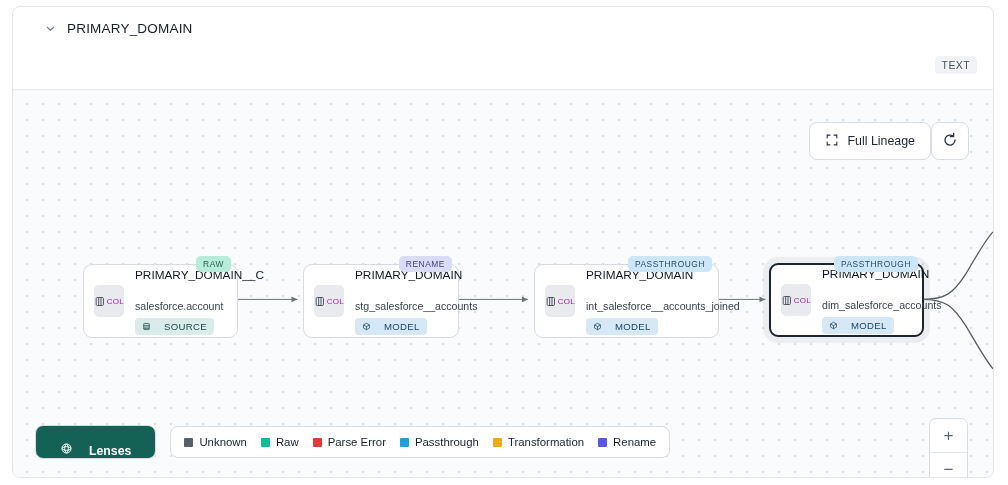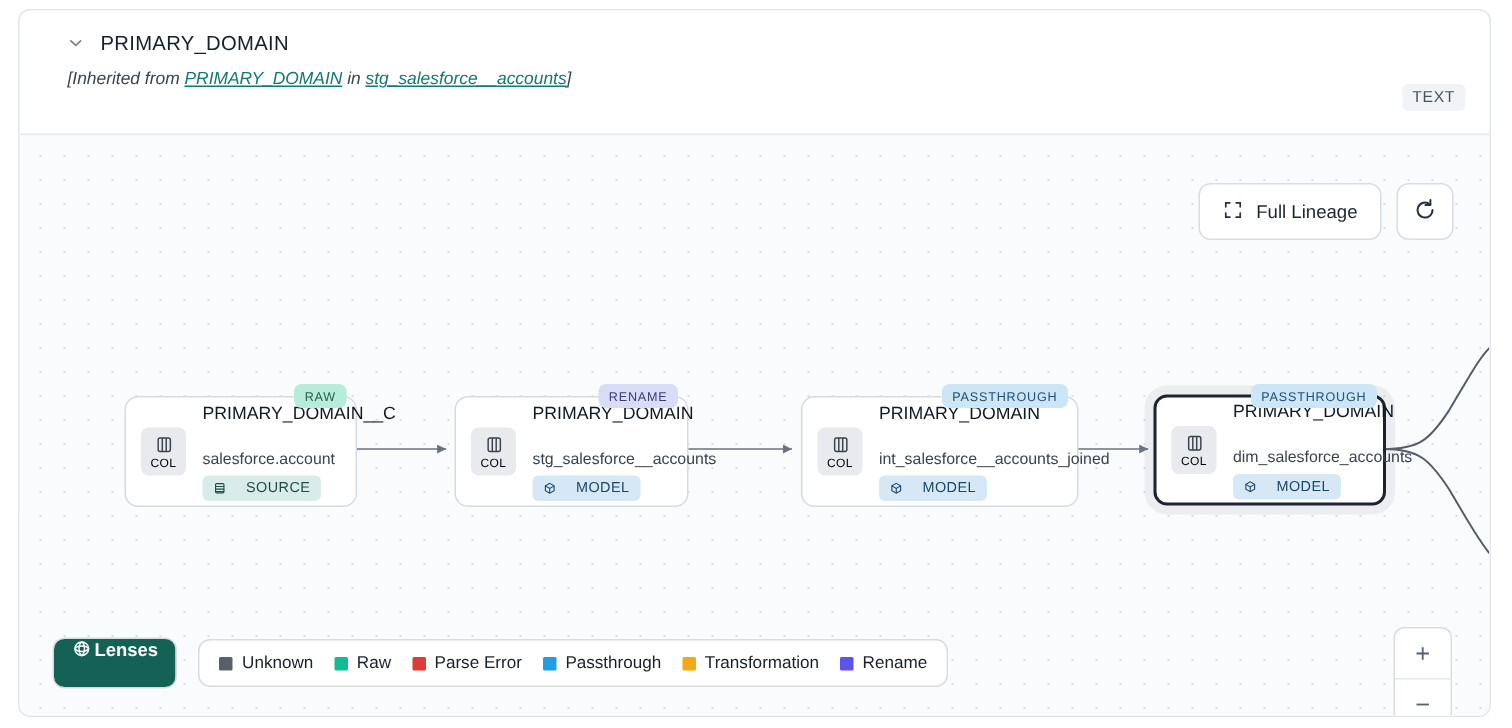--- a/index.html
+++ b/index.html
@@ -124,25 +124,25 @@
     height: 100%;
     padding: 0 10px;
     gap: 11px;
   }
   .col-chip {
     flex: 0 0 auto;
     width: 30px; height: 32px;
     background: #e8eaee;
     border-radius: 5px;
     display: flex;
-    flex-direction: column;
+    flex-direction: row;
     align-items: center;
     justify-content: center;
     gap: 1px;
-    color: #000000;
+    color: #a21caf;
   }
   .col-chip .lbl { font-size: 8px; letter-spacing: .3px; }
   .node-body { min-width:0; }
   .node-title {
     font-size: 11.8px;
     color: #101822;
     white-space: nowrap;
     margin-bottom: 18px;
   }
   .node-sub {
@@ -174,21 +174,21 @@
     white-space: nowrap;
   }
   .tag.raw         { background:#b6ecd9; color:#2b5f4e; }
   .tag.rename      { background:#d9dcf7; color:#3c3f78; }
   .tag.passthrough { background:#cce6f8; color:#24506e; }
 
   
   .top-controls {
     position: absolute;
     right: 24px; top: 32px;
-    display: flex; gap: 10px;
+    display: flex; 
   }
   .btn {
     display: flex; align-items: center; gap: 8px;
     height: 38px;
     padding: 0 15px;
     background: #ffffff;
     border: 1px solid #d9dde3;
     border-radius: 8px;
     font-size: 12.4px;
     color: #1b2531;
@@ -222,22 +222,22 @@
   }
   .seg {
     display: flex;
     border: 1px solid #d8dce2;
     border-radius: 8px;
     overflow: hidden;
     background: #ffffff;
     height: 32px;
   }
   .seg-item {
-    display: flex; align-items: flex-start; gap: 2px;
-    padding: 0 12px;
+    display: flex; align-items: flex-end; gap: 16px;
+    padding: 0 24px;
     font-size: 12.3px;
     color: #1b2531;
     cursor: pointer;
   }
   .seg-item.active {
     background: #146156;
     color: #ffffff;
     font-weight: bold;
   }
   .seg-item + .seg-item { border-left: 1px solid #d8dce2; }
@@ -267,21 +267,20 @@
           <svg width="13" height="13" viewBox="0 0 16 16" fill="none" stroke="#7a8290" stroke-width="1.4">
             <path d="M4 6.5 L8 10.2 L12 6.5" stroke-linecap="round" stroke-linejoin="round"></path>
           </svg>
         </span>
         <span class="hdr-title">PRIMARY_DOMAIN</span>
       </div>
 
       <div class="type-pill">TEXT</div>
 
 
-      <div class="inherit"><span>[Inherited from </span><a href="#">PRIMARY_DOMAIN</a><span> in </span><a href="#">stg_salesforce__accounts</a><span>]</span></div>
     </div>
 
     <div class="canvas">
 
       <svg class="edges" viewBox="0 0 982 390" preserveAspectRatio="none">
         <defs>
           <marker id="ah" markerWidth="7" markerHeight="7" refX="6" refY="3" orient="auto">
             <path d="M0,0 L6,3 L0,6 z" fill="#6b727c"></path>
           </marker>
         </defs>

